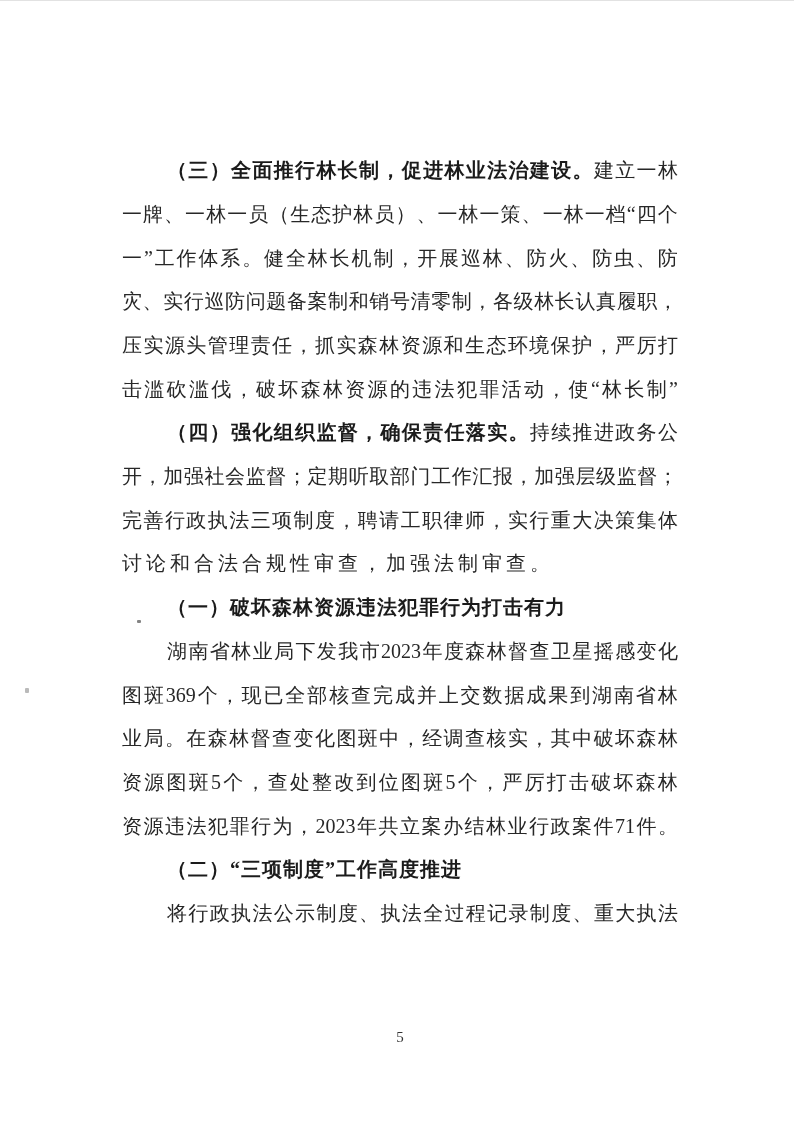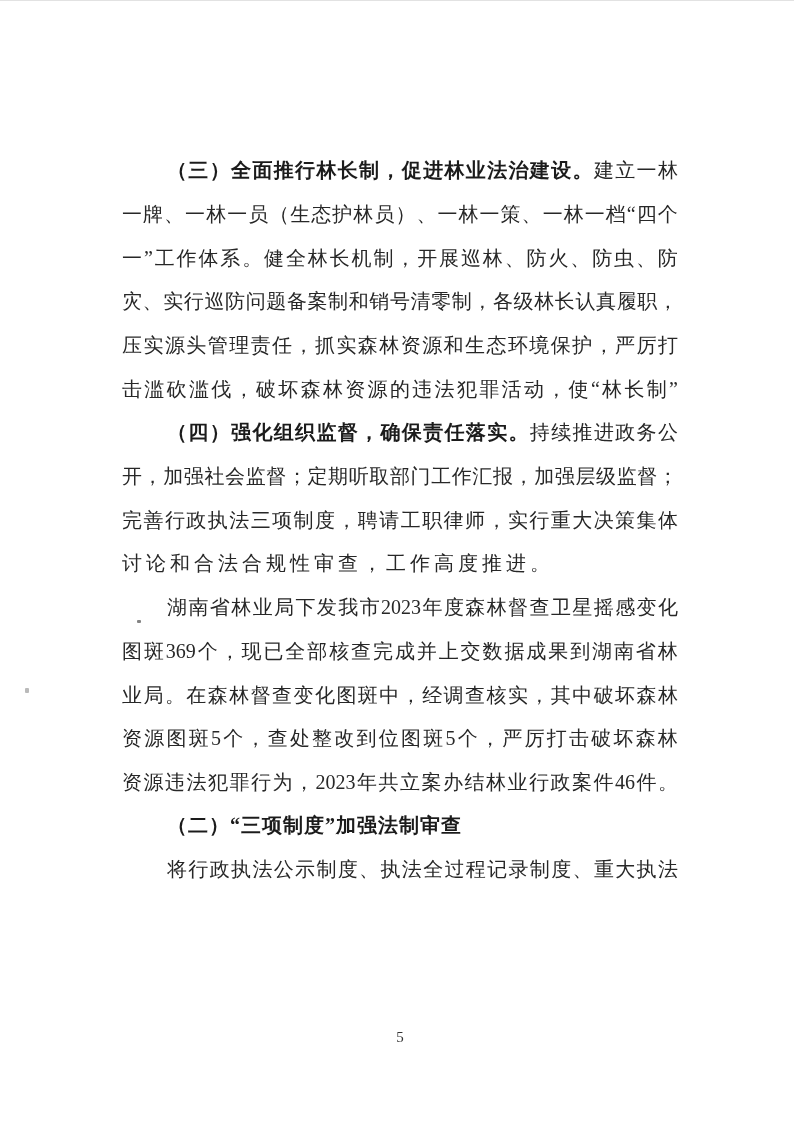--- a/index.html
+++ b/index.html
@@ -332,21 +332,24 @@
           <span class="tok">，</span>
           <span class="tok">实</span>
           <span class="tok">行</span>
           <span class="tok">重</span>
           <span class="tok">大</span>
           <span class="tok">决</span>
           <span class="tok">策</span>
           <span class="tok">集</span>
           <span class="tok">体</span>
         </div>
-        <div class="line"><span>讨论和合法合规性审查，工作高度推进。</span></div>
+        <div class="line"><span>讨论和合法合规性审查，加强法制审查。</span></div>
+      </div>
+      <div class="paragraph">
+        <div class="line indent heading-sub"><span class="bold">（一）破坏森林资源违法犯罪行为打击有力</span></div>
       </div>
       <div class="paragraph">
         <div class="line justify indent">
           <span class="tok">湖</span>
           <span class="tok">南</span>
           <span class="tok">省</span>
           <span class="tok">林</span>
           <span class="tok">业</span>
           <span class="tok">局</span>
           <span class="tok">下</span>
@@ -466,27 +469,27 @@
           <span class="tok">立</span>
           <span class="tok">案</span>
           <span class="tok">办</span>
           <span class="tok">结</span>
           <span class="tok">林</span>
           <span class="tok">业</span>
           <span class="tok">行</span>
           <span class="tok">政</span>
           <span class="tok">案</span>
           <span class="tok">件</span>
-          <span class="tok">46</span>
+          <span class="tok">71</span>
           <span class="tok">件</span>
           <span class="tok">。</span>
         </div>
       </div>
       <div class="paragraph">
-        <div class="line indent heading-sub"><span class="bold">（二）“三项制度”加强法制审查</span></div>
+        <div class="line indent heading-sub"><span class="bold">（二）“三项制度”工作高度推进</span></div>
       </div>
       <div class="paragraph">
         <div class="line justify indent">
           <span class="tok">将</span>
           <span class="tok">行</span>
           <span class="tok">政</span>
           <span class="tok">执</span>
           <span class="tok">法</span>
           <span class="tok">公</span>
           <span class="tok">示</span>

